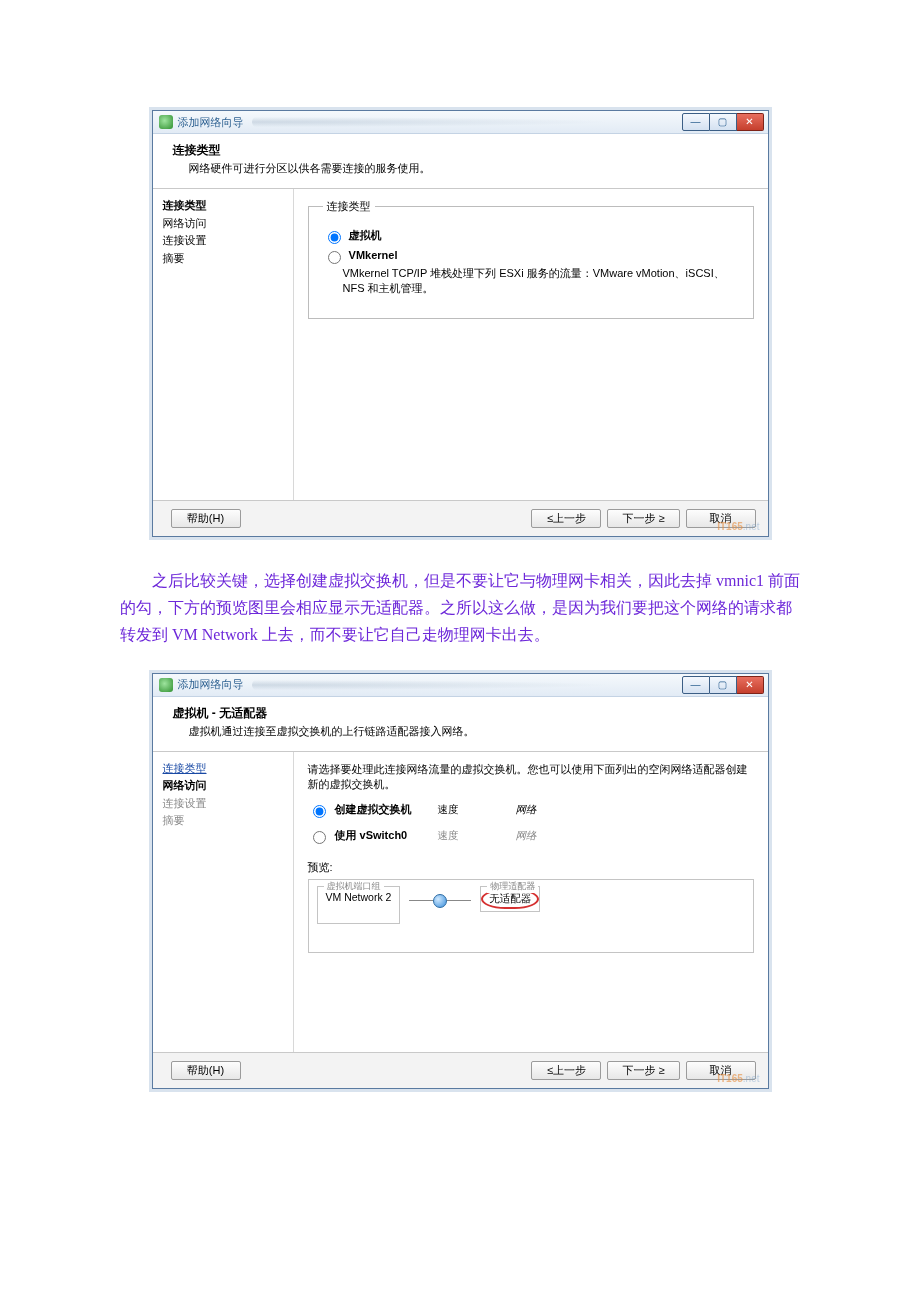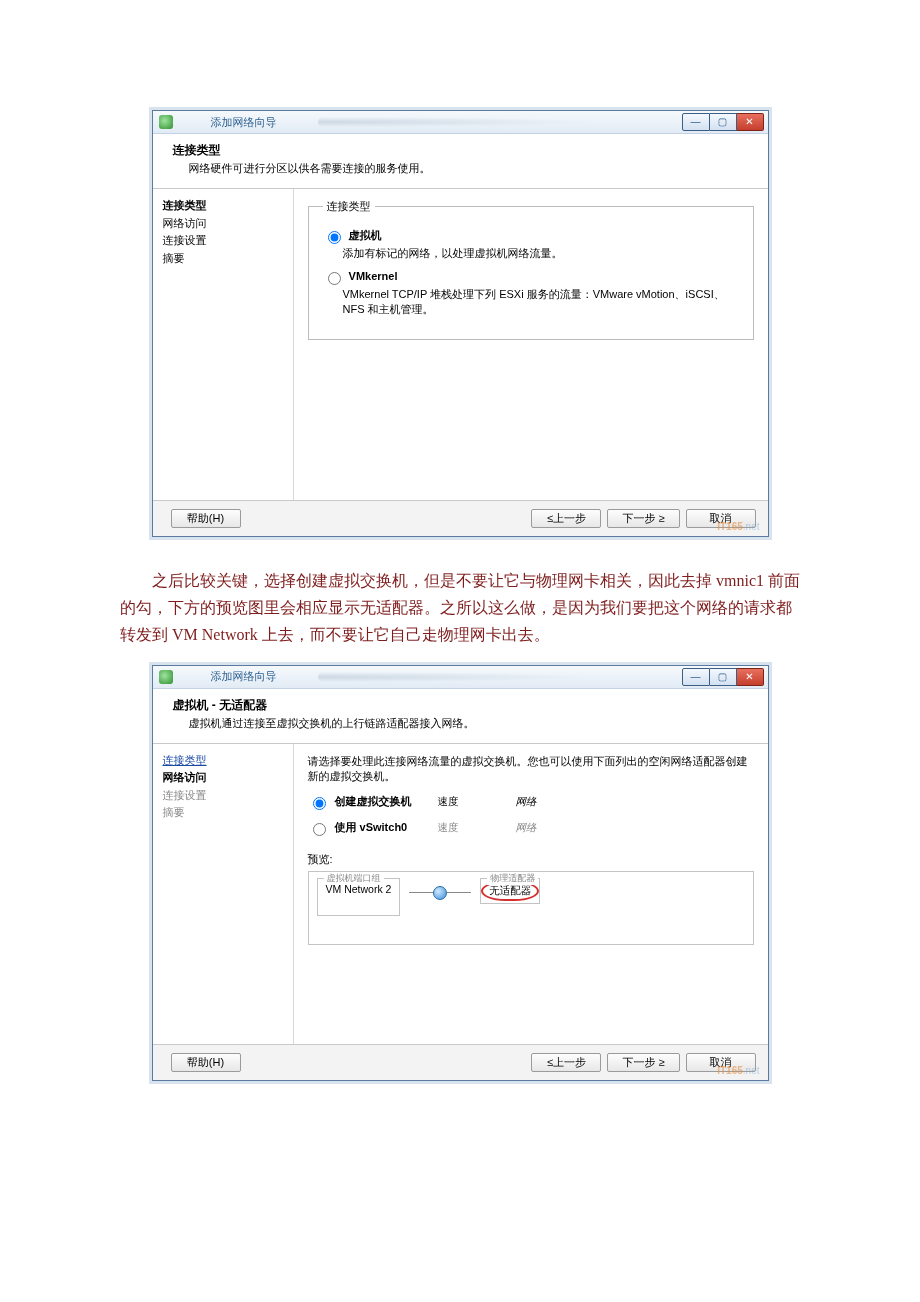--- a/index.html
+++ b/index.html
@@ -28,21 +28,20 @@
     position: relative;
   }
   .titlebar {
     height: 22px;
     background: linear-gradient(#f5f9fc, #e2ebf5);
     border-bottom: 1px solid #c4d3e4;
     display: flex;
     align-items: center;
     padding: 0 4px 0 6px;
     color: #2f6292;
-    gap: 33px;
   }
   .titlebar .app-icon {
     width: 14px; height: 14px;
     border-radius: 3px;
     background: radial-gradient(circle at 40% 40%, #9ee49e, #2f8f2f);
     margin-right: 5px;
   }
   .titlebar .title-text {
     flex: 0 0 auto;
     font-size: 11px;
@@ -131,26 +130,26 @@
     position: absolute;
     right: 8px; bottom: 4px;
     font-size: 10px;
     color: rgba(120,160,200,0.45);
     pointer-events: none;
   }
   .watermark .brand { color: rgba(230,140,60,0.6); font-weight: bold; }
 
   .para {
     width: 680px;
-    margin: 10px auto 16px auto;
+    margin: 10px auto 24px auto;
     font-family: SimSun, serif;
     font-size: 16px;
     line-height: 1.7;
     text-indent: 2em;
-    color: #7f1d1d;
+    color: #6d28d9;
   }
 
   
   .instr { font-size: 11px; margin-bottom: 8px; }
   .nic-table {
     font-size: 11px;
     width: 100%;
   }
   .nic-row { display: flex; align-items: center; padding: 2px 0; }
   .nic-col1 { width: 130px; display:flex; align-items:center; gap:4px;}
@@ -241,21 +240,20 @@
         <div>连接设置</div>
         <div>摘要</div>
       </div>
       <div class="mainpane">
         <fieldset class="group">
           <legend>连接类型</legend>
           <div class="radio-row">
             <input type="radio" name="ct1" checked="" style="">
             <label>虚拟机</label>
           </div>
-          <div class="radio-desc">添加有标记的网络，以处理虚拟机网络流量。</div>
           <div class="radio-row">
             <input type="radio" name="ct1" style="">
             <label>VMkernel</label>
           </div>
           <div class="radio-desc">VMkernel TCP/IP 堆栈处理下列 ESXi 服务的流量：VMware vMotion、iSCSI、NFS 和主机管理。</div>
         </fieldset>
       </div>
     </div>
     <div class="btnbar">
       <button class="wbtn">帮助(H)</button>

